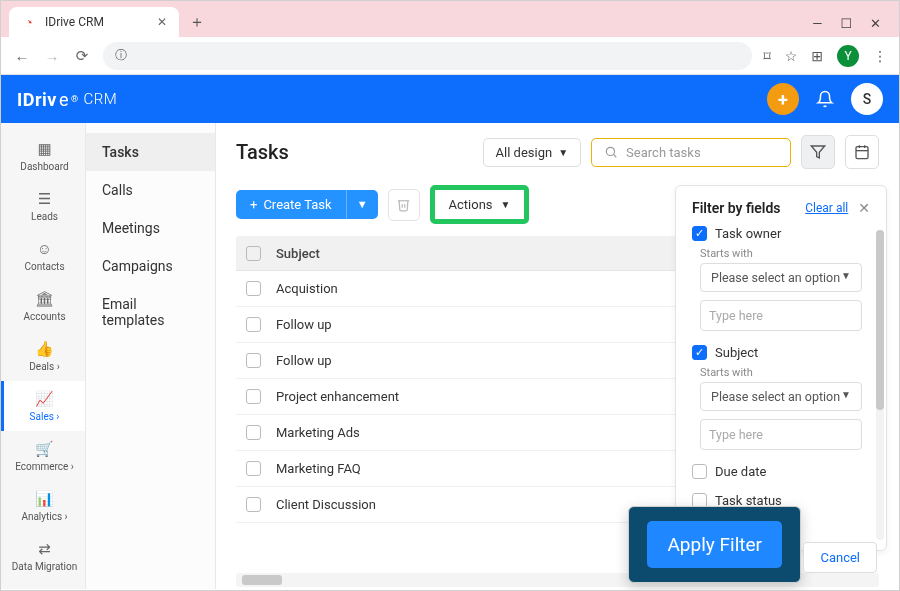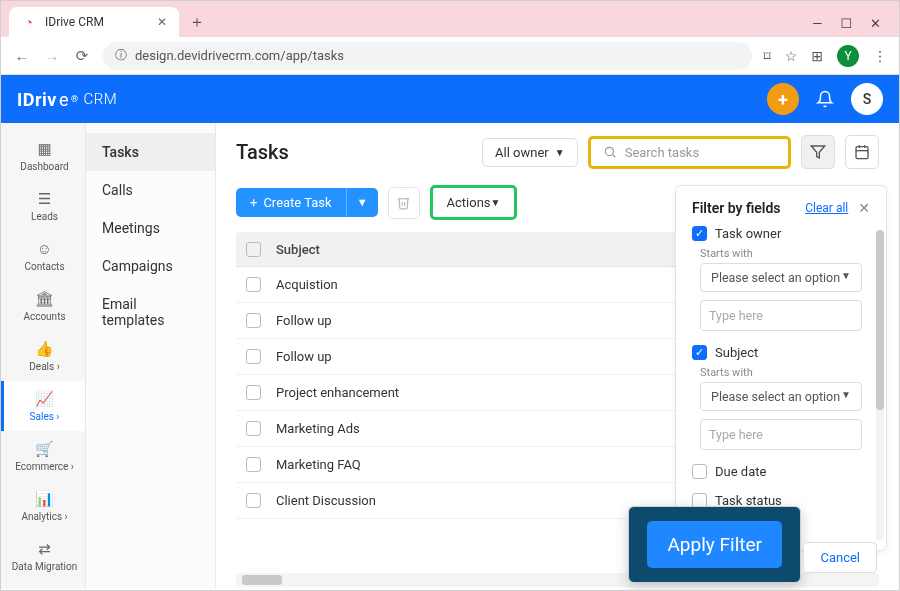--- a/index.html
+++ b/index.html
@@ -43,30 +43,30 @@
 
 .subnav { width:130px; background:#fcfcfc; border-right:1px solid #e8e8e8; padding:10px 0; }
 .subnav-item { padding:11px 16px; font-size:14px; color:#333; cursor:pointer;}
 .subnav-item.active{ background:#efefef; font-weight:500;}
 
 .content { flex:1; display:flex; flex-direction:column; position:relative; background:#fff; }
 .content-head { display:flex; align-items:center; padding:12px 20px; gap:10px;}
 .page-title{font-size:20px; font-weight:500; color:#222;}
 .content-head .grow{flex:1;}
 .dropdown-pill{border:1px solid #ddd; border-radius:5px; padding:6px 12px; font-size:13px; color:#333; display:flex; align-items:center; gap:6px; cursor:pointer; background:#fff;}
-.search-pill{border:3px solid #eab308; border-radius:5px; padding:6px 12px; font-size:13px; color:#999; display:flex; align-items:center; gap:8px; flex:1; max-width:230px; background:#fff;}
+.search-pill{border:1px solid #eab308; border-radius:5px; padding:6px 12px; font-size:13px; color:#999; display:flex; align-items:center; gap:8px; flex:1; max-width:230px; background:#fff;}
 .icon-square{width:34px; height:34px; border:1px solid #ddd; border-radius:5px; display:flex; align-items:center; justify-content:center; color:#555; cursor:pointer; background:#fff;}
 .icon-square.active{background:#eef0f2;}
 
 .toolbar { display:flex; align-items:center; padding:4px 20px 12px; gap:10px;}
 .btn-primary{background:#2492ff; color:#fff; border:none; border-radius:5px 0 0 5px; padding:7px 14px; font-size:13px; display:flex; align-items:center; gap:6px; cursor:pointer;}
 .btn-primary-caret{background:#2492ff; color:#fff; border:none; border-left:1px solid rgba(255,255,255,0.3); border-radius:0 5px 5px 0; padding:7px 10px; cursor:pointer; font-size:11px;}
 .btn-group{display:flex;}
 .icon-ghost{width:32px; height:32px; border:1px solid #e3e3e3; border-radius:5px; display:flex; align-items:center; justify-content:center; color:#bbb; cursor:pointer;}
-.btn-outline{border:3px solid #22c55e; background:#fff; border-radius:5px; padding:7px 14px; font-size:13px; color:#333; display:flex; align-items:center; cursor:pointer;}
+.btn-outline{border:5px solid #22c55e; background:#fff; border-radius:5px; padding:7px 14px; font-size:13px; color:#333; display:flex; align-items:center; gap:8px; cursor:pointer;}
 
 .table-wrap{flex:1; overflow:hidden; padding:0 20px; position:relative;}
 .table-head{display:flex; align-items:center; background:#f1f1f1; border-radius:4px 4px 0 0; padding:9px 10px; font-size:13px; color:#444; font-weight:500; border-bottom:1px solid #e5e5e5;}
 .col-chk{width:30px; display:flex; align-items:center;}
 .col-subject{flex:1;}
 .col-owner{width:120px; display:flex; align-items:center; gap:6px;}
 .row{display:flex; align-items:center; padding:10px 10px; font-size:13px; color:#333; border-bottom:1px solid #f0f0f0;}
 .chkbox{width:15px; height:15px; border:1.5px solid #bbb; border-radius:3px; display:inline-block; cursor:pointer;}
 .hscroll{height:14px; background:#f4f4f4; margin:4px 20px 2px; border-radius:3px; position:relative;}
 .hscroll .thumb{position:absolute; left:6px; top:2px; height:10px; width:40px; background:#c9c9c9; border-radius:3px;}
@@ -114,21 +114,20 @@
     <span>✕</span>
   </div>
 </div>
 
 <div class="addrbar">
   <span class="nav-icon">←</span>
   <span class="nav-icon dim">→</span>
   <span class="nav-icon">⟳</span>
   <div class="urlbox">
     <span class="lock">ⓘ</span>
-    <span>design.devidrivecrm.com/app/tasks</span>
   </div>
   <div class="right-icons">
     <span>⌑</span>
     <span>☆</span>
     <span>⊞</span>
     <span class="avatar-small">Y</span>
     <span>⋮</span>
   </div>
 </div>
 
@@ -201,21 +200,21 @@
     <div class="subnav-item">Meetings</div>
     <div class="subnav-item">Campaigns</div>
     <div class="subnav-item">Email templates</div>
   </div>
 
   <div class="content">
     <div class="content-head">
       <div class="page-title">Tasks</div>
       <div class="grow"></div>
       <div class="dropdown-pill">
-        <span>All owner</span>
+        <span>All design</span>
           <span class="caret-down">▼</span>
       </div>
       <div class="search-pill">
         <span>
           <svg width="14" height="14" viewBox="0 0 24 24" fill="none" stroke="#999" stroke-width="2">
               <circle cx="11" cy="11" r="7"></circle>
               <line x1="21" y1="21" x2="16.65" y2="16.65"></line>
             </svg>
         </span>
         <span>Search tasks</span>

